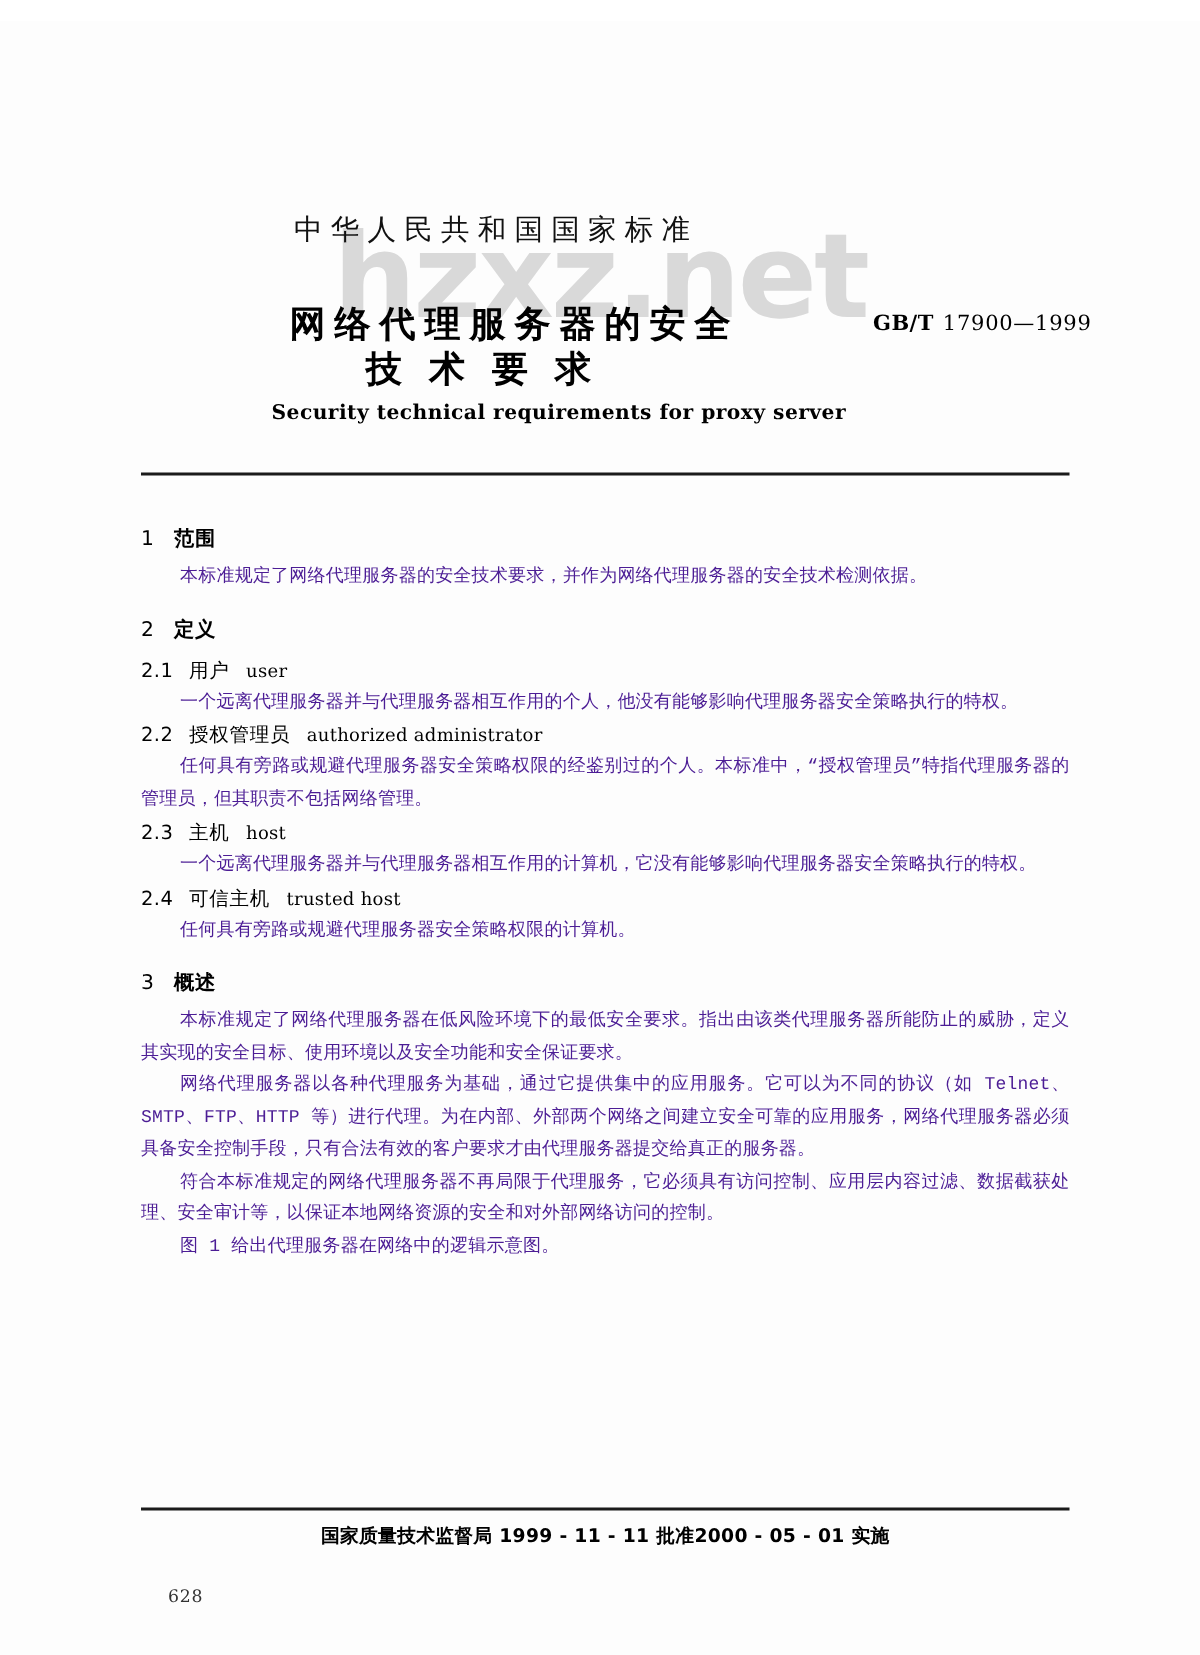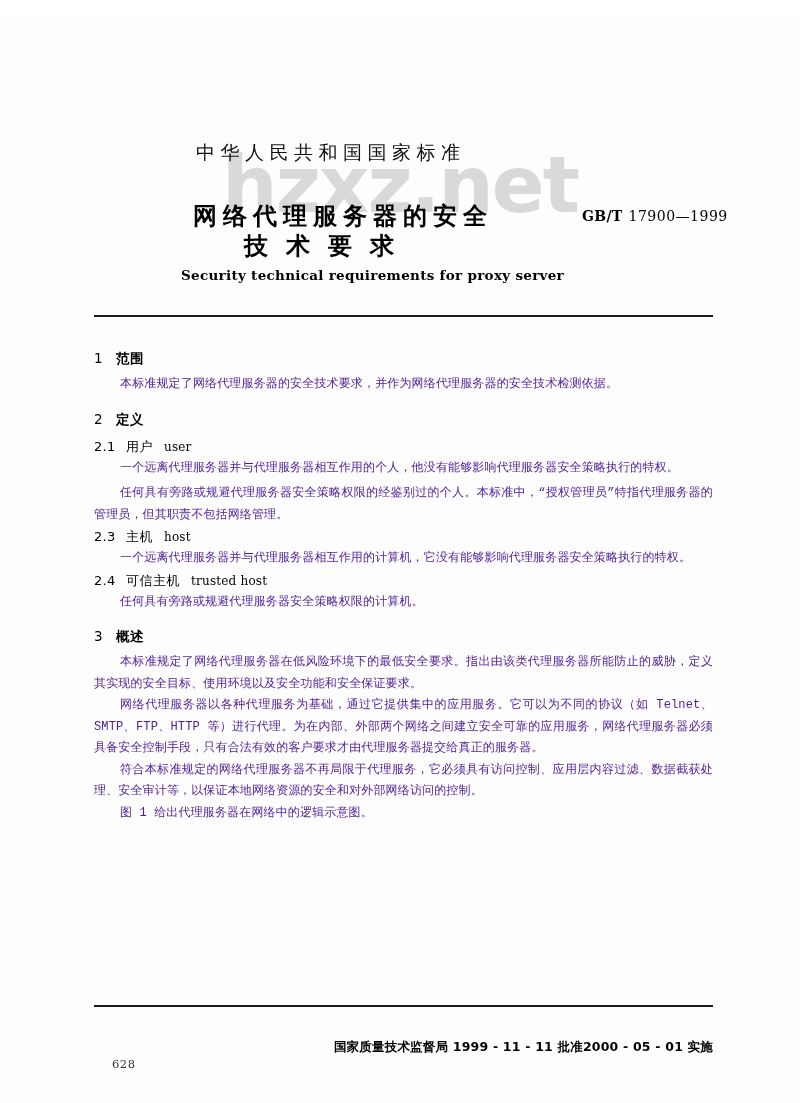--- a/index.html
+++ b/index.html
@@ -181,26 +181,26 @@
     left: 94px;
     top: 991px;
     width: 619px;
     height: 2px;
     background: #1b1b1b;
     z-index: 2;
   }
   .footer {
     position: absolute;
     left: 94px;
-    top: 1022px;
+    top: 999px;
     width: 619px;
     height: 22px;
     z-index: 2;
     display: flex;
-    justify-content: flex-end;
+    justify-content: center;
     align-items: center;
   }
   .footer-left, .footer-right {
     font-family: "DejaVu Sans", "Liberation Sans", sans-serif;
     font-size: 12.5px;
     font-weight: bold;
     color: #000;
     white-space: nowrap;
     letter-spacing: 0.2px;
   }
@@ -250,20 +250,23 @@
     <div class="gap-xs"></div>
 
     <div class="h2">
       <span class="num">2.1</span><span class="term">用户</span><span class="en">user</span>
     </div>
     <div class="gap-def"></div>
     <p class="para">一个远离代理服务器并与代理服务器相互作用的个人，他没有能够影响代理服务器安全策略执行的特权。</p>
 
     <div class="gap-def"></div>
 
+    <div class="h2">
+      <span class="num">2.2</span><span class="term">授权管理员</span><span class="en">authorized administrator</span>
+    </div>
     <div class="gap-def"></div>
     <p class="para">任何具有旁路或规避代理服务器安全策略权限的经鉴别过的个人。本标准中，“授权管理员”特指代理服务器的管理员，但其职责不包括网络管理。</p>
 
     <div class="gap-def"></div>
 
     <div class="h2">
       <span class="num">2.3</span><span class="term">主机</span><span class="en">host</span>
     </div>
     <div class="gap-def"></div>
     <p class="para">一个远离代理服务器并与代理服务器相互作用的计算机，它没有能够影响代理服务器安全策略执行的特权。</p>

